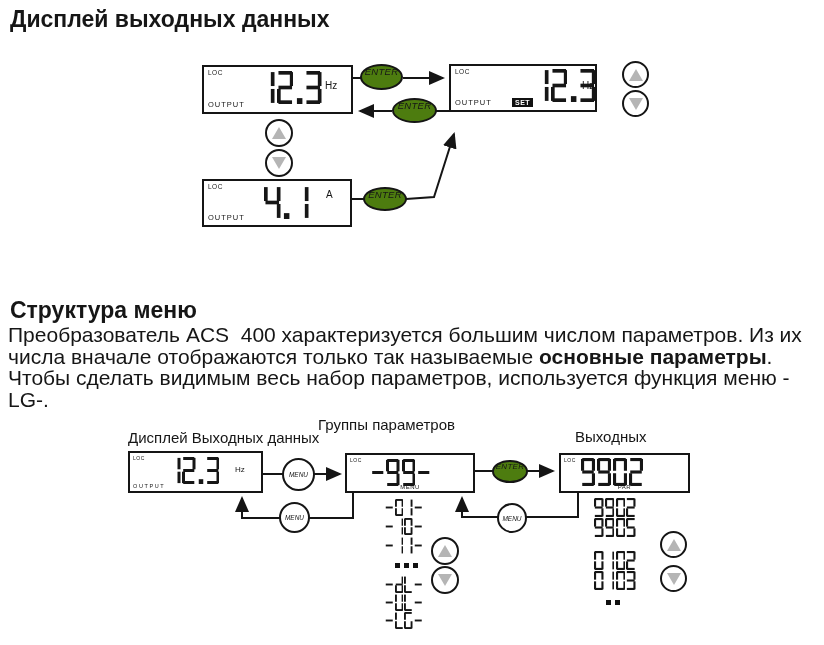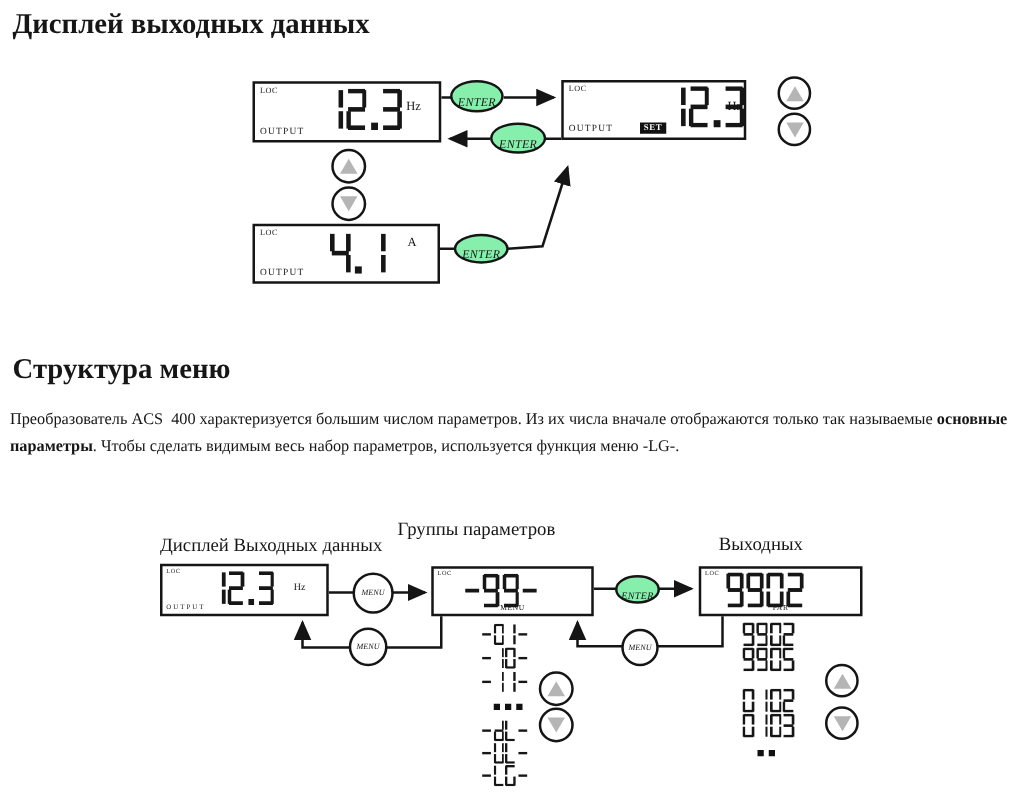--- a/index.html
+++ b/index.html
@@ -1,19 +1,19 @@
 <!DOCTYPE html>
 <html><head>
 <meta charset="utf-8">
 <style>
   html,body{margin:0;padding:0;background:#fff;}
   .page{position:relative;width:824px;height:645px;background:#fff;
-        font-family:Liberation Serif, serif;color:#161616;overflow:hidden;}
+        font-family:Liberation Sans, sans-serif;color:#161616;overflow:hidden;}
   .h-title{position:absolute;font-size:23px;font-weight:bold;letter-spacing:0;}
-  .para{position:absolute;left:8px;top:324px;width:808px;font-size:13px;
+  .para{position:absolute;left:8px;top:324px;width:808px;font-size:21px;
         line-height:21.5px;white-space:pre-wrap;}
   .diagram-label{position:absolute;font-size:15px;}
 
   
   .lcd{position:absolute;background:#fff;border:2px solid #151515;box-sizing:border-box;}
   .lcd .loc{position:absolute;top:2px;left:4px;font-size:6.5px;letter-spacing:.5px;}
   .lcd .out{position:absolute;bottom:3px;left:4px;font-size:7.5px;letter-spacing:1px;}
   .lcd-sm .loc{font-size:5px;top:2px;left:3px;}
   .lcd-sm .out{font-size:5.5px;letter-spacing:1.6px;bottom:2px;left:3px;}
   .unit{position:absolute;font-size:10px;}
@@ -23,22 +23,22 @@
   .tag{position:absolute;bottom:1px;left:50%;transform:translateX(-50%);font-size:6px;letter-spacing:.5px;}
   .segrow{position:absolute;display:flex;align-items:flex-start;}
 
   
   .btn-circle{position:absolute;border:2px solid #151515;border-radius:50%;background:#fff;
               display:flex;align-items:center;justify-content:center;box-sizing:border-box;}
   .tri-up{width:0;height:0;border-left:7px solid transparent;border-right:7px solid transparent;
           border-bottom:12px solid #b5b5b5;}
   .tri-down{width:0;height:0;border-left:7px solid transparent;border-right:7px solid transparent;
             border-top:12px solid #b5b5b5;}
-  .btn-oval{position:absolute;border:2px solid #151515;border-radius:50%;background:#86efac;
-            display:flex;align-items:flex-end;justify-content:center;font-style:italic;
+  .btn-oval{position:absolute;border:2px solid #151515;border-radius:50%;background:#4d7c0f;
+            display:flex;align-items:flex-start;justify-content:center;font-style:italic;
             font-size:9.5px;letter-spacing:.3px;box-sizing:border-box;}
   .btn-menu{position:absolute;border:2px solid #151515;border-radius:50%;background:#fff;
             display:flex;align-items:center;justify-content:center;font-style:italic;
             font-size:6.5px;box-sizing:border-box;}
 
   
   .seg-item{position:absolute;display:flex;align-items:center;}
   .dots{display:flex;gap:4px;align-items:center;height:17px;}
   .dots i{width:5px;height:5px;background:#111;display:block;}
   .connectors{position:absolute;left:0;top:0;pointer-events:none;}
@@ -62,21 +62,21 @@
     <path d="M406,199 L434,197 L454,134" stroke="#151515" stroke-width="2" fill="none" marker-end="url(#ah)"></path>
     <path d="M263,474 L284,474" stroke="#151515" stroke-width="2" fill="none"></path>
     <path d="M313,474 L340,474" stroke="#151515" stroke-width="2" fill="none" marker-end="url(#ah)"></path>
     <path d="M475,471 L494,471" stroke="#151515" stroke-width="2" fill="none"></path>
     <path d="M526,471 L553,471" stroke="#151515" stroke-width="2" fill="none" marker-end="url(#ah)"></path>
     <path d="M353,492 L353,518 L242,518 L242,498" stroke="#151515" stroke-width="2" fill="none" marker-end="url(#ah)"></path>
     <path d="M578,492 L578,517 L462,517 L462,498" stroke="#151515" stroke-width="2" fill="none" marker-end="url(#ah)"></path>
   </svg>
 
   <div class="h-title" style="left:10px;top:6px;">Дисплей выходных данных</div>
-  <div class="h-title" style="left:10px;top:282px;">Структура меню</div>
+  <div class="h-title" style="left:10px;top:297px;">Структура меню</div>
   <div class="para"><span>Преобразователь ACS  400 характеризуется большим числом параметров. Из их числа вначале отображаются только так называемые </span><b>основные параметры</b><span>. Чтобы сделать видимым весь набор параметров, используется функция меню -LG-.</span></div>
 
   <div class="lcd" style="left:202px;top:65px;width:151px;height:49px;">
     <span class="loc">LOC</span>
     <span class="out">OUTPUT</span>
     <span class="segrow" style="left:54px;top:4px;">
         <svg viewBox="0 0 9 18" style="height:33px;width:16.5px;margin-right:2.31px">
           <rect x="7" y="0.6" width="2" height="7.6" fill="#161616"></rect>
           <rect x="7" y="9.8" width="2" height="7.6" fill="#161616"></rect>
         </svg>

